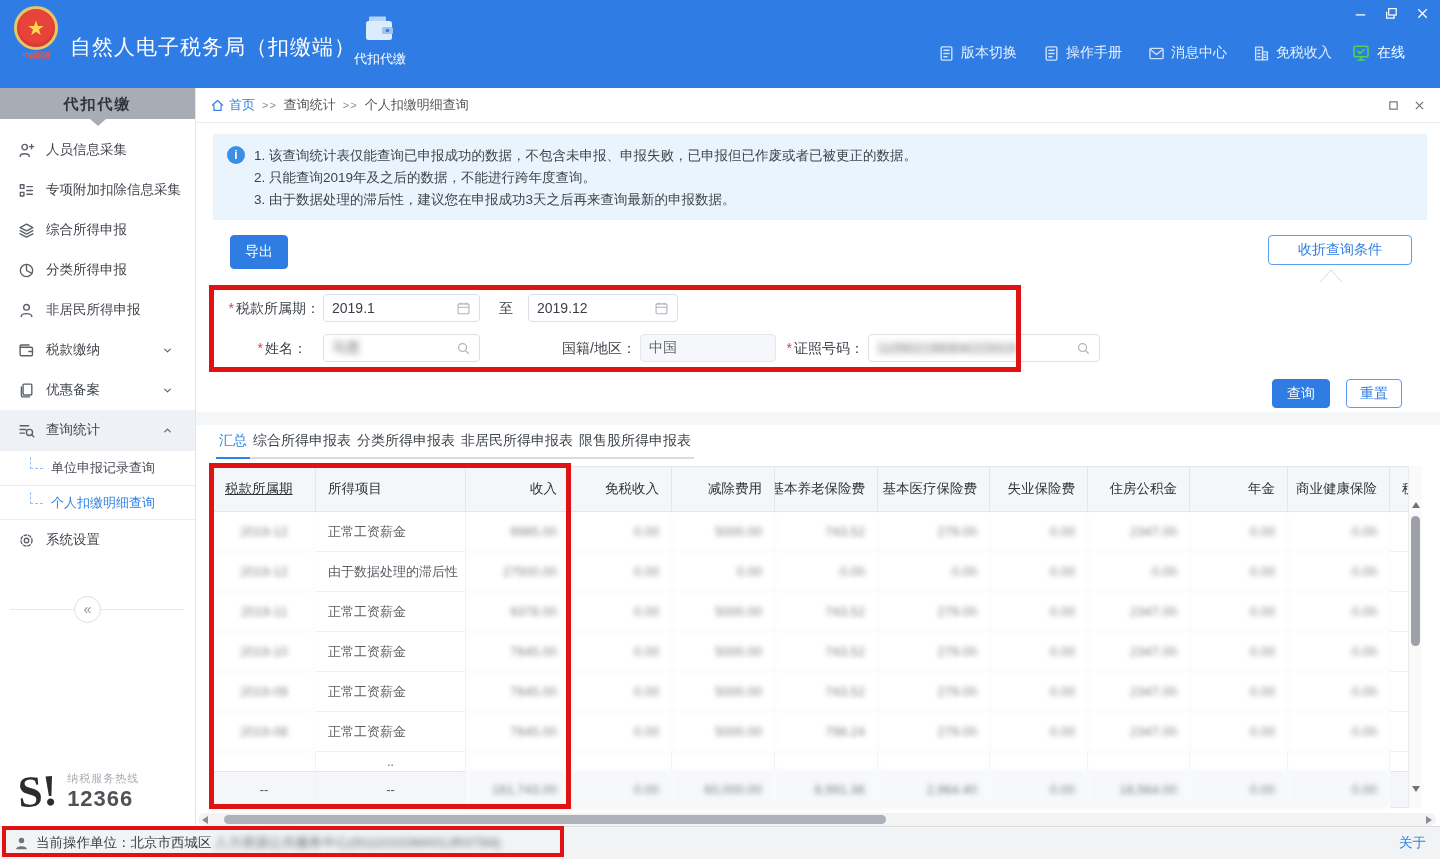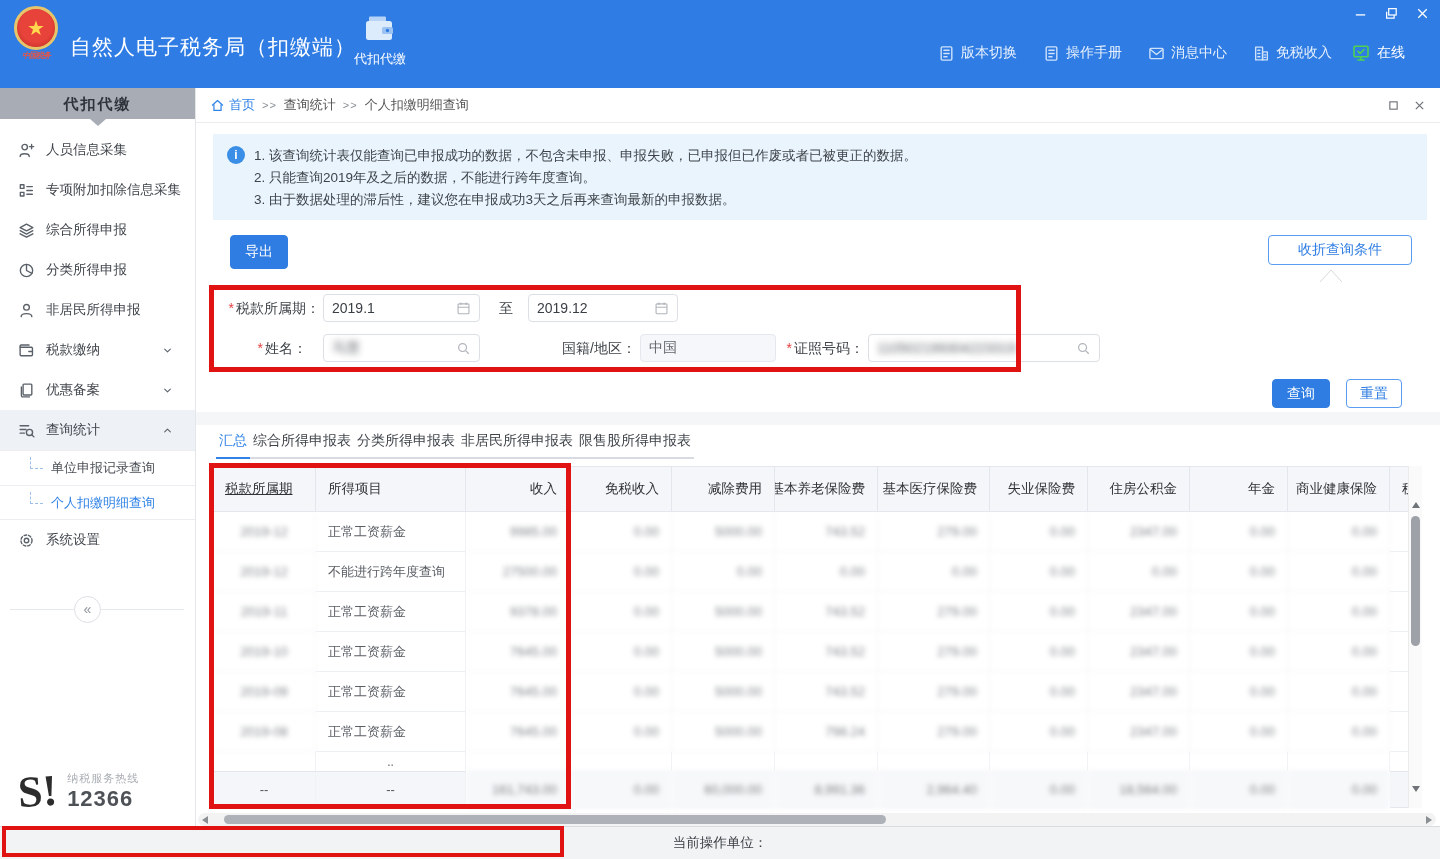--- a/index.html
+++ b/index.html
@@ -94,21 +94,21 @@
   .vscroll { position:absolute; left:1212px; top:378px; width:14px; height:342px; background:#fafafa; border-left:1px solid #ebebeb; }
   .v-up { position:absolute; left:3px; top:36px; width:0; height:0; border-left:4px solid transparent; border-right:4px solid transparent; border-bottom:6px solid #707478; }
   .v-thumb { position:absolute; left:2px; top:50px; width:9px; height:130px; border-radius:5px; background:#9ea2a8; cursor:pointer; }
   .v-down { position:absolute; left:3px; top:320px; width:0; height:0; border-left:4px solid transparent; border-right:4px solid transparent; border-top:6px solid #707478; }
   .hscroll { position:absolute; left:2px; top:725px; width:1238px; height:13px; background:#f3f3f3; border-radius:7px; }
   .h-left { position:absolute; left:4px; top:3px; width:0; height:0; border-top:4px solid transparent; border-bottom:4px solid transparent; border-right:6px solid #8b8f94; }
   .h-thumb { position:absolute; left:26px; top:2px; width:662px; height:9px; border-radius:5px; background:#aeb2b8; cursor:pointer; }
   .h-right { position:absolute; right:4px; top:3px; width:0; height:0; border-top:4px solid transparent; border-bottom:4px solid transparent; border-left:6px solid #8b8f94; }
 
   
-  .status-bar { position:absolute; left:0; top:826px; width:1440px; height:33px; background:#f2f3f4; border-top:1px solid #d9dcde; display:flex; align-items:center; padding:0 14px; gap:7px; color:#3a3e44; font-size:13.5px;flex-direction:column; }
+  .status-bar { position:absolute; left:0; top:826px; width:1440px; height:33px; background:#f2f3f4; border-top:1px solid #d9dcde; display:flex; align-items:center; padding:0 14px; gap:7px; color:#3a3e44; font-size:13.5px; }
   .status-bar .ic { color:#6f747a; }
   .about-link { margin-left:auto; color:#2f82e6; cursor:pointer; }
 
   
   .anno { position:absolute; border:4px solid #e01212; pointer-events:none; z-index:50; }
   .anno-form   { left:209px; top:285px; width:812px; height:87px; border-width:5px; }
   .anno-table  { left:209px; top:463px; width:362px; height:346px; border-width:5px; }
   .anno-status { left:2px;  top:826px; width:562px; height:31px; }
 
   .ic { display:inline-block; vertical-align:middle; }
@@ -450,21 +450,21 @@
           <div class="tcell ar blur2" style="width: 103px;">743.52</div>
           <div class="tcell ar blur2" style="width: 112px;">279.00</div>
           <div class="tcell ar blur2" style="width: 98px;">0.00</div>
           <div class="tcell ar blur2" style="width: 102px;">2347.00</div>
           <div class="tcell ar blur2" style="width: 98px;">0.00</div>
           <div class="tcell ar blur2" style="width: 102px;">0.00</div>
           <div class="tcell al" style="width: 16px; border-right: none;"></div>
         </div>
         <div class="trow tbody">
           <div class="tcell ac blur2" style="width: 103px;">2019-12</div>
-          <div class="tcell al" style="width: 150px;">不能进行跨年度查询</div>
+          <div class="tcell al" style="width: 150px;">由于数据处理的滞后性</div>
           <div class="tcell ar blur2" style="width: 104px;">27500.00</div>
           <div class="tcell ar blur2" style="width: 102px;">0.00</div>
           <div class="tcell ar blur2" style="width: 103px;">0.00</div>
           <div class="tcell ar blur2" style="width: 103px;">0.00</div>
           <div class="tcell ar blur2" style="width: 112px;">0.00</div>
           <div class="tcell ar blur2" style="width: 98px;">0.00</div>
           <div class="tcell ar blur2" style="width: 102px;">0.00</div>
           <div class="tcell ar blur2" style="width: 98px;">0.00</div>
           <div class="tcell ar blur2" style="width: 102px;">0.00</div>
           <div class="tcell al" style="width: 16px; border-right: none;"></div>

